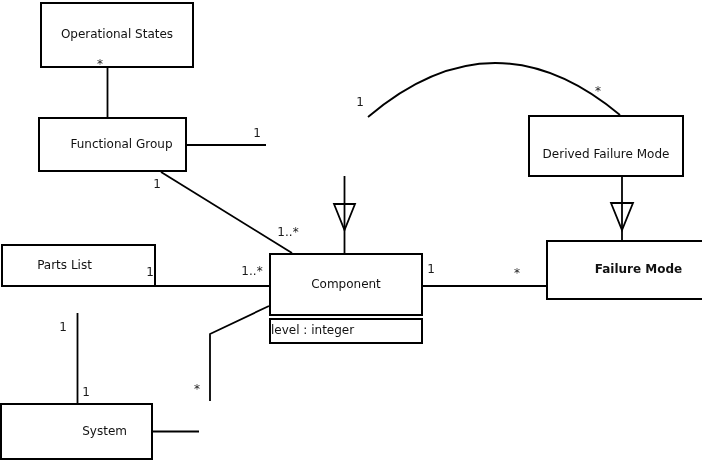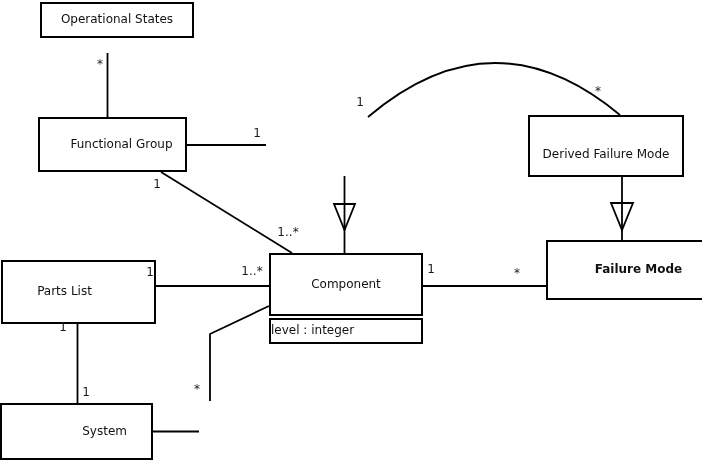--- a/index.html
+++ b/index.html
@@ -82,34 +82,34 @@
 
     <line x1="153" y1="431.5" x2="199" y2="431.5"></line>
 
     <polygon points="334,204 355,204 344.5,230"></polygon>
     <line x1="344.5" y1="176" x2="344.5" y2="253"></line>
 
     <polygon points="611,203 633,203 622,230"></polygon>
     <line x1="622" y1="177" x2="622" y2="252"></line>
   </svg>
 
-  <div class="cls" style="left:40px; top:2px; width:154px; height:36px;text-align:center;">
+  <div class="cls" style="left:40px; top:2px; width:154px; height:66px;text-align:center;">
     <span>Operational States</span>
   </div>
 
   <div class="cls" style="left:38px; top:117px; width:149px; height:55px; padding-left:18px;">
     <span>Functional Group</span>
   </div>
 
 
   <div class="cls" style="left:528px; top:115px; width:156px; height:62px; padding-top:18px;">
     <span>Derived Failure Mode</span>
   </div>
 
-  <div class="cls" style="left:1px; top:260px; width:155px; height:64px; padding-right:28px;">
+  <div class="cls" style="left:1px; top:244px; width:155px; height:43px; padding-right:28px;">
     <span>Parts List</span>
   </div>
 
   <div class="cls" style="left:269px; top:253px; width:154px; height:63px;">
     <span>Component</span>
   </div>
   <div class="cls attr" style="left:269px; top:318px; width:154px; height:26px;">
     <span>level : integer</span>
   </div>
 

